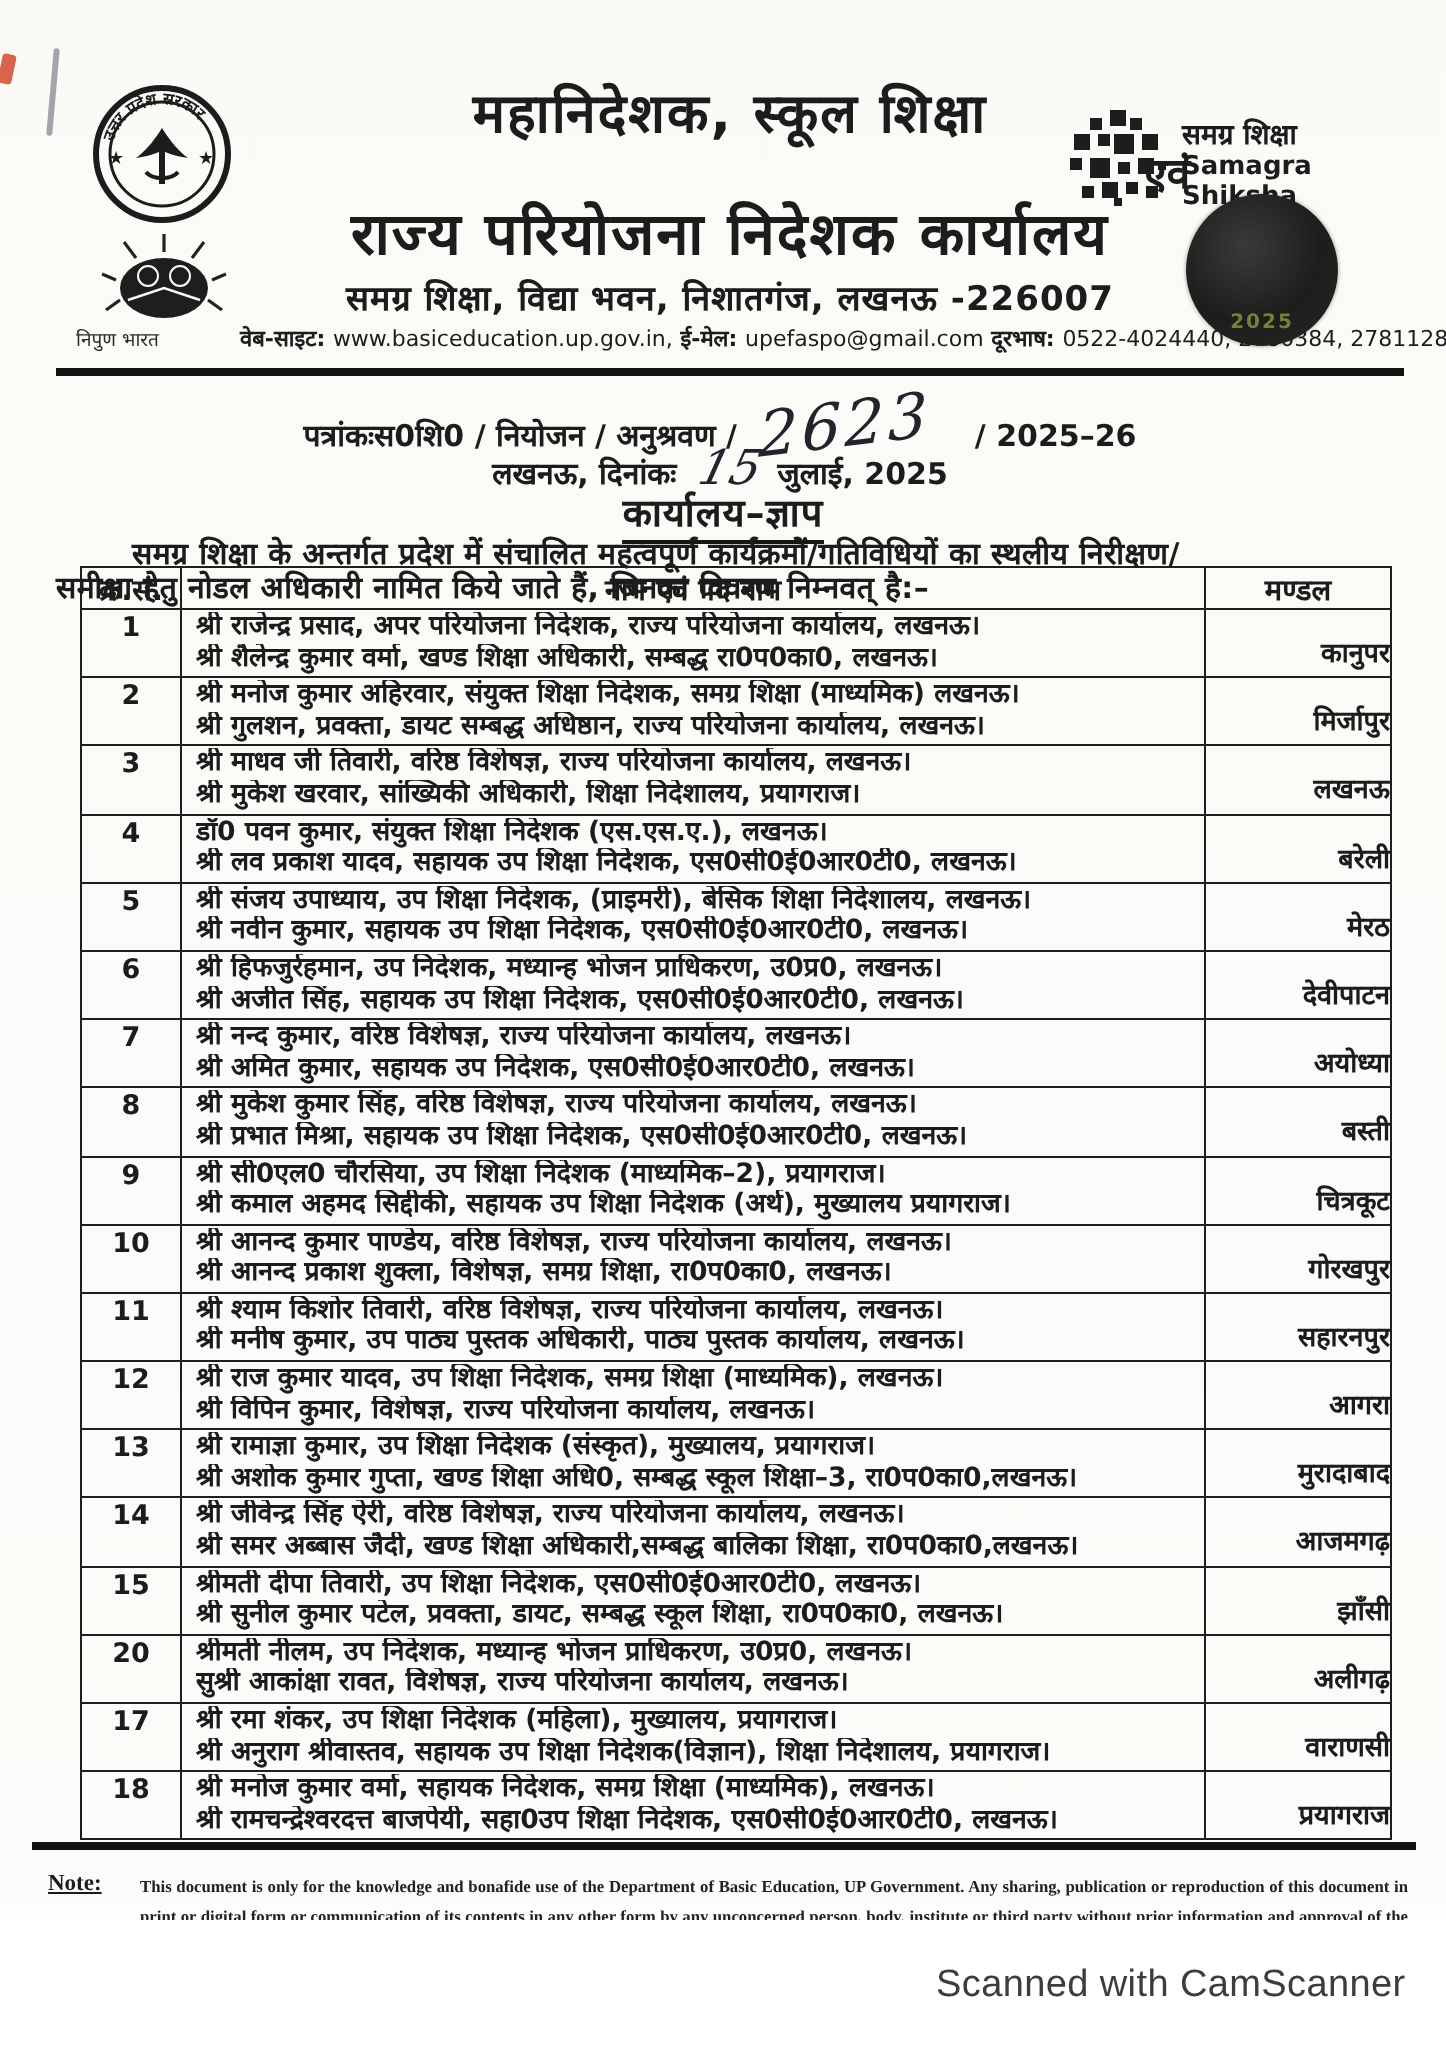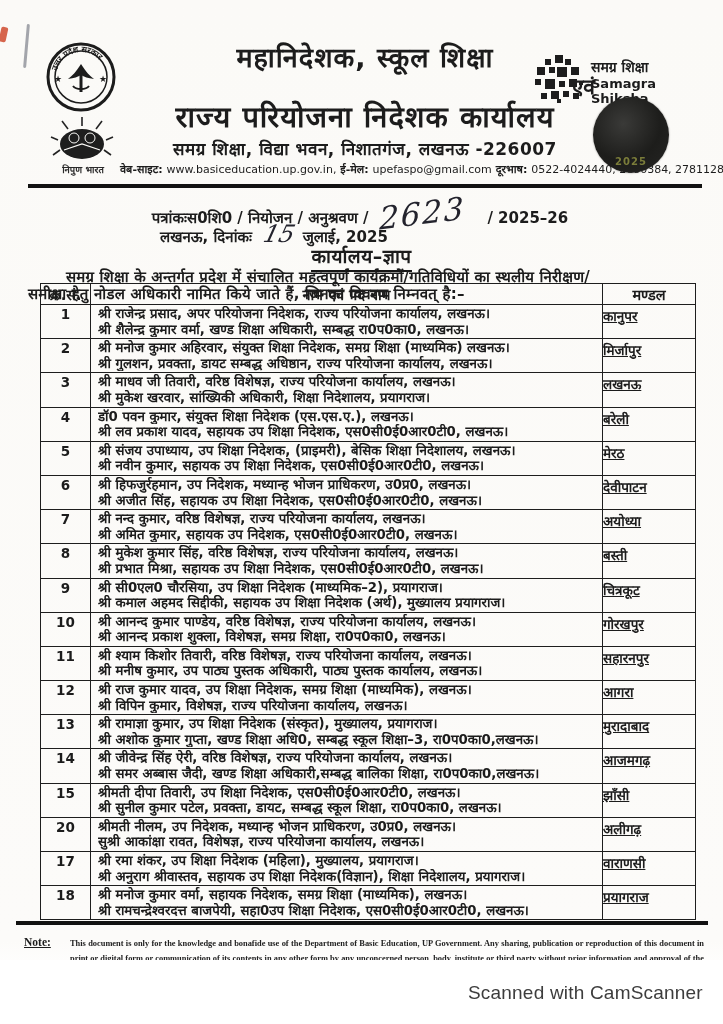--- a/index.html
+++ b/index.html
@@ -17,21 +17,21 @@
   }
   
   .pen-mark { position:absolute; left:25px; top:24px; width:3px; height:44px;
     background:#8d9097; border-radius:2px; transform:rotate(5deg); opacity:.8; }
   .red-mark { position:absolute; left:0px; top:27px; width:7px; height:15px;
     background:#cf4a2e; transform:rotate(12deg); border-radius:2px; opacity:.85; }
   
   .up-seal { position:absolute; left:46px; top:42px; width:70px; height:70px; }
   .nipun-logo { position:absolute; left:50px; top:116px; width:64px; height:48px; }
   .nipun-caption { position:absolute; left:38px; top:163px; width:90px;
-    text-align:center; font-size:9.5px; font-weight:bold; color:#2a2a2a; }
+    font-size:9.5px; font-weight:normal; color:#2a2a2a; }
   .title-block { position:absolute; left:135px; top:42px; width:460px; text-align:center; }
   .title1 { font-size:27px; font-weight:bold; letter-spacing:1px; line-height:32px; }
   .title2 { font-size:21px; font-weight:bold; line-height:26px;text-align:right; }
   .title3 { font-size:29px; font-weight:bold; letter-spacing:1px; line-height:34px; }
   .addr   { font-size:17px; font-weight:bold; margin-top:3px; letter-spacing:.5px; }
   .contact-line { position:absolute; left:120px; top:161px; width:500px;
     font-size:11px; text-align:center; white-space:nowrap; font-weight:bold; }
   .contact-line .lbl { font-weight:bold; }
   .contact-line .val { font-weight:normal; }
   .samagra { position:absolute; left:535px; top:55px; width:180px; }
@@ -50,21 +50,21 @@
     background:#121212; }
   
   .ref-line { position:absolute; left:60px; top:191px; width:600px;
     display:flex; justify-content:center; align-items:flex-end;
     font-size:15px; font-weight:bold; white-space:nowrap; }
   .handwrite { font-family:"DejaVu Serif", serif; font-style:italic; color:#23232d; }
   .hw-ref { font-size:31px; font-weight:normal; transform:rotate(-7deg) skewX(-8deg);
     position:relative; top:4px; margin:0 14px 0 10px; letter-spacing:2px; }
   .ref-suffix { margin-left:8px; }
   .date-line { position:absolute; left:160px; top:218px; width:400px;
-    display:flex; align-items:flex-end;
+    display:flex; justify-content:center; align-items:flex-end;
     font-size:15px; font-weight:bold; white-space:nowrap; }
   .hw-day { font-size:24px; font-weight:normal; transform:skewX(-14deg);
     margin:0 8px 0 12px; position:relative; top:2px; }
   .memo-heading { position:absolute; left:0; top:243px; width:723px; text-align:center; }
   .memo-heading span { font-size:19px; font-weight:bold; letter-spacing:.5px;
     border-bottom:2.2px solid #161616; padding-bottom:1px; display:inline-block; }
   .body-par { position:absolute; left:28px; top:269px; width:672px;
     font-size:15px; font-weight:600; line-height:16.5px; }
   .body-l1 { text-indent:38px; letter-spacing:.2px; }
   .body-l2 { letter-spacing:.2px; }
@@ -72,21 +72,21 @@
   table.officers { position:absolute; left:40px; top:283px; width:655px;
     border-collapse:collapse; table-layout:fixed;border-radius:19px; }
   table.officers th, table.officers td { border:1.6px solid #1e1e1e; }
   col.c-sn { width:50px; } col.c-name { width:512px; } col.c-mandal { width:93px; }
   th { font-size:14.5px; font-weight:bold; height:20px; padding:0 2px; }
   td { vertical-align:top; }
   td.sn { text-align:center; font-size:13.5px; font-weight:600; padding-top:1px; }
   td.name { padding:1px 4px 1px 7px; }
   td.name div { font-size:13.3px; font-weight:600; line-height:15.6px;
     white-space:nowrap; overflow:hidden; }
-  td.mandal { text-align:left; font-size:13.5px; font-weight:600; padding-top:2px;text-decoration:underline; }
+  td.mandal { text-align:right; font-size:13.5px; font-weight:600; padding-top:12px; }
   
   .bottom-rule { position:absolute; left:16px; top:921px; width:692px; height:4px;
     background:#121212; }
   .note-label { position:absolute; left:24px; top:936px; font-family:"Liberation Serif", serif;
     font-size:11.5px; font-weight:bold; text-decoration:underline; }
   .note-text { position:absolute; left:70px; top:937px; width:634px;
     font-family:"Liberation Serif", serif; font-size:8.4px; font-weight:bold;
     line-height:14.5px; text-align:justify; color:#222; }
   .camscanner { position:absolute; left:468px; top:982px; font-size:19px;
     color:#3d3d3d; font-family:"Liberation Sans", sans-serif; letter-spacing:.2px; }

